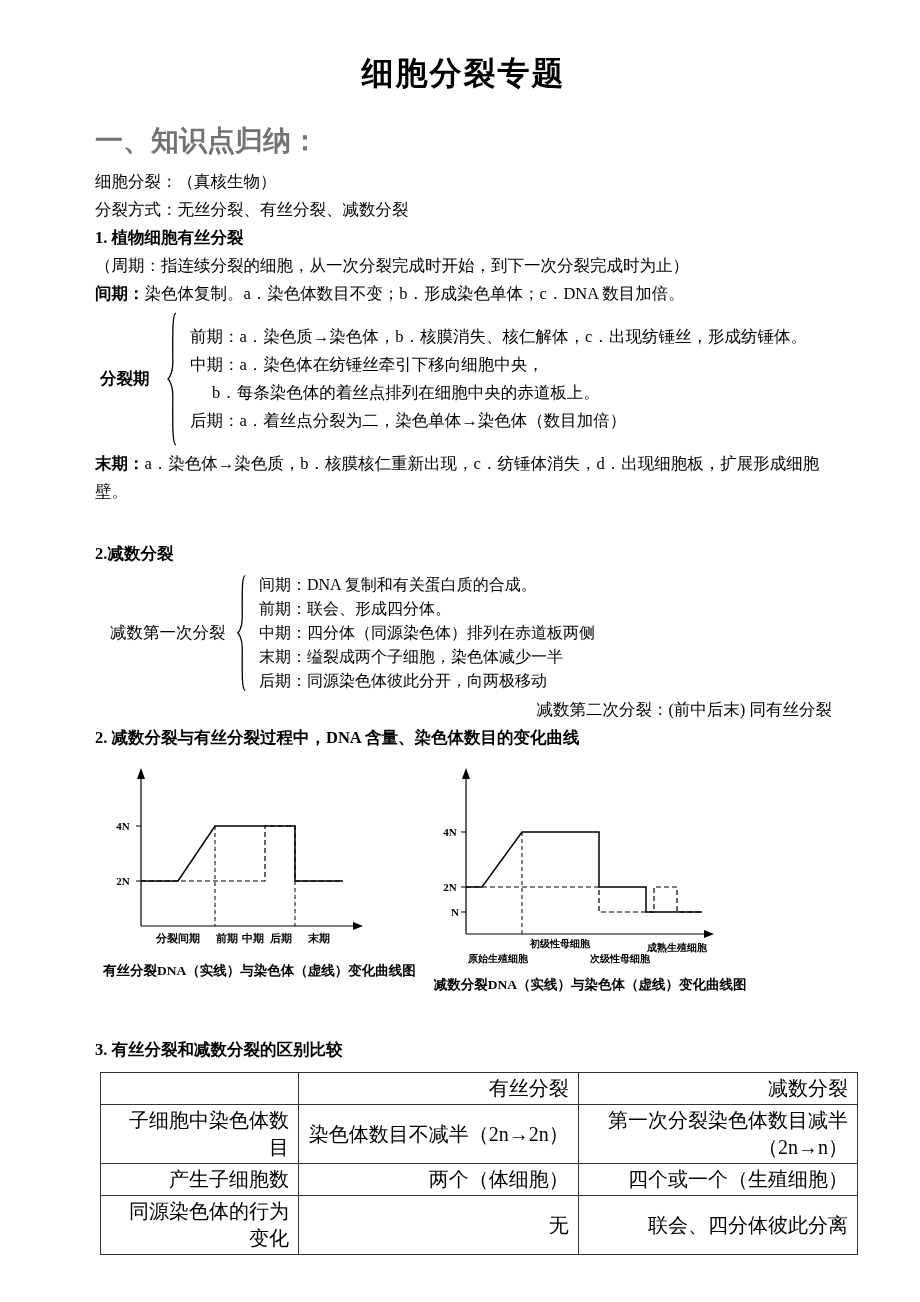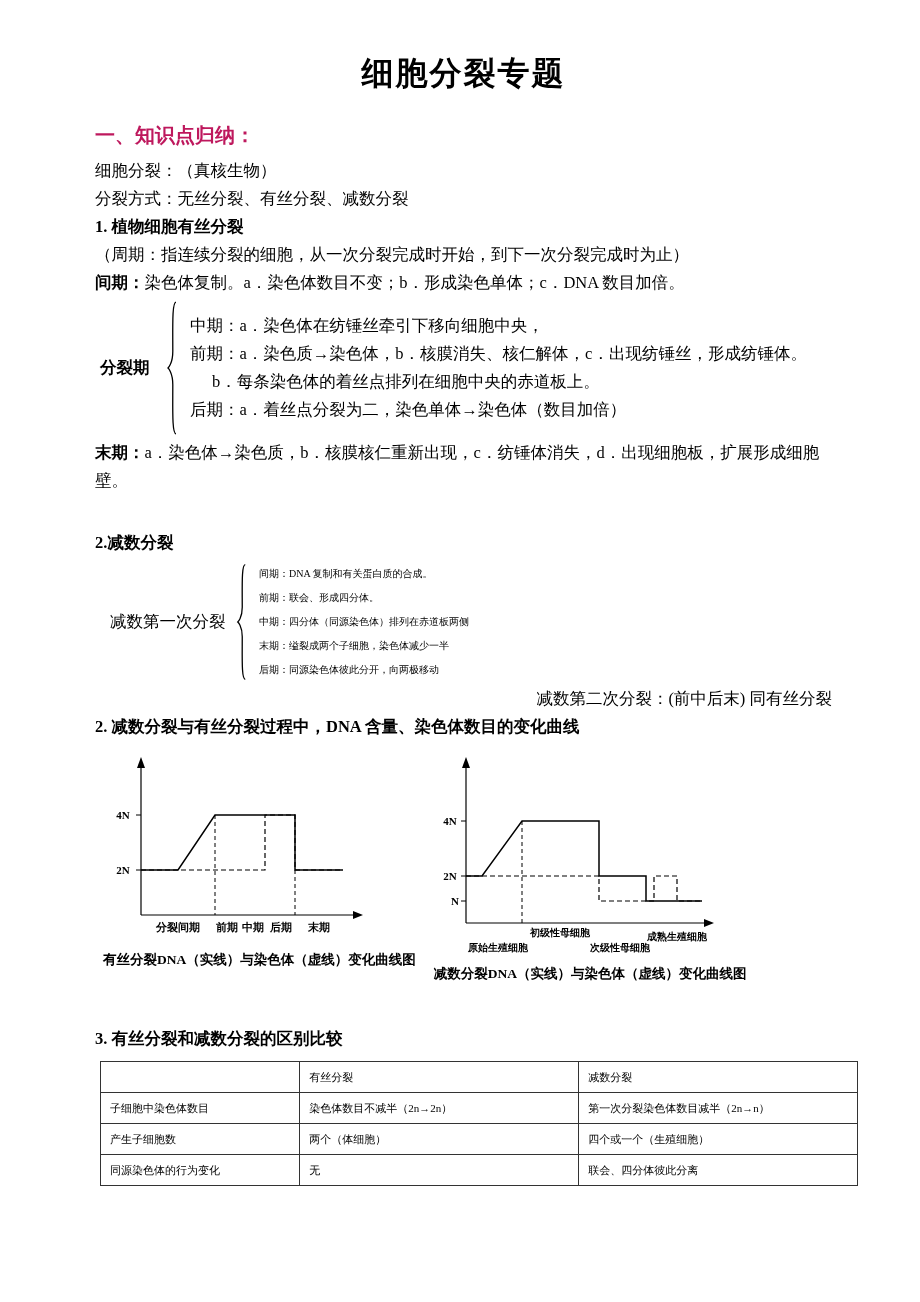--- a/index.html
+++ b/index.html
@@ -1,42 +1,42 @@
 <!DOCTYPE html>
 <html><head>
 <meta charset="utf-8">
 <style>
   html,body{margin:0;padding:0;}
   body{width:920px;min-height:1302px;background:#ffffff;color:#000;
        font-family:"Liberation Serif","DejaVu Serif",serif;}
   .page{padding:52px 88px 40px 95px;}
   .doc-title{font-family:"Liberation Sans","DejaVu Sans",sans-serif;font-size:32px;
              font-weight:bold;text-align:center;margin:0 0 26px;letter-spacing:2px;}
-  .purple-heading{color:#be185d;font-size:20px;font-weight:bold;margin:0 0 8px;
+  .purple-heading{color:#737373;font-size:28px;font-weight:bold;margin:0 0 8px;
                   font-family:"Liberation Sans","DejaVu Sans",sans-serif;}
   .line{font-size:16.5px;line-height:28px;margin:0;}
   .bold{font-weight:bold;}
   .indent1{padding-left:22px;}
   .brace-group{display:flex;align-items:center;margin:1px 0;}
   .brace{flex:none;margin-right:10px;}
   .mito-group .brace-label{width:64px;font-weight:bold;margin-left:5px;font-size:16.5px;}
   .brace-items{flex:1;}
   .meio-group{margin-left:15px;margin-top:4px;}
   .meio-group .brace-label{width:124px;font-size:16.5px;}
-  .meio-group .line{line-height:24px;font-size:10px;}
+  .meio-group .line{line-height:24px;font-size:16px;}
   .meiosis-heading{margin-top:34px;}
   .meiosis-second{margin-left:15px;margin-top:2px;text-align:right;}
   .note-right{text-align:right;text-decoration:underline;padding-right:8px;margin:2px 0 8px;}
   .charts-row{display:flex;gap:18px;margin:12px 0 14px 8px;}
   .chart{margin:0;}
   .chart-caption{font-weight:bold;font-size:13.5px;text-align:center;margin-top:2px;}
   .chart svg text{font-family:"Liberation Serif","DejaVu Serif",serif;}
   .table-heading{margin-top:42px;margin-bottom:8px;}
   .cmp-table{border-collapse:collapse;margin:0 0 0 5px;width:758px;}
-  .cmp-table td{border:1px solid #333;font-size:11px;padding:2px 9px;height:26px;vertical-align:middle;}
+  .cmp-table td{border:1px solid #333;font-size:20px;padding:2px 9px;height:26px;vertical-align:middle;text-align:right;}
   .cmp-table td.c1{width:190px;}
   .cmp-table td.c2{width:272px;}
 </style>
 </head>
 <body>
 
 <div class="page">
 
   <h1 class="doc-title">细胞分裂专题</h1>
 
@@ -49,22 +49,22 @@
   <p class="line">（周期：指连续分裂的细胞，从一次分裂完成时开始，到下一次分裂完成时为止）</p>
 
   <p class="line"><b>间期：</b><span>染色体复制。a．染色体数目不变；b．形成染色单体；c．DNA 数目加倍。</span></p>
 
   <div class="brace-group mito-group">
     <div class="brace-label">分裂期</div>
     <svg class="brace" viewBox="0 0 20 100" preserveAspectRatio="none" width="16" height="140" aria-hidden="true">
       <path d="M15 3 C10 3 11 20 11 38 C11 47 5 50 5 50 C5 50 11 53 11 62 C11 80 10 97 15 97" fill="none" stroke="#000" stroke-width="1.3" vector-effect="non-scaling-stroke"></path>
     </svg>
     <div class="brace-items">
+      <p class="line">前期：a．染色质→染色体，b．核膜消失、核仁解体，c．出现纺锤丝，形成纺锤体。</p>
       <p class="line">中期：a．染色体在纺锤丝牵引下移向细胞中央，</p>
-      <p class="line">前期：a．染色质→染色体，b．核膜消失、核仁解体，c．出现纺锤丝，形成纺锤体。</p>
       <p class="line indent1">b．每条染色体的着丝点排列在细胞中央的赤道板上。</p>
       <p class="line">后期：a．着丝点分裂为二，染色单体→染色体（数目加倍）</p>
     </div>
   </div>
 
   <p class="line"><b>末期：</b><span>a．染色体→染色质，b．核膜核仁重新出现，c．纺锤体消失，d．出现细胞板，扩展形成细胞壁。</span></p>
 
   <p class="line bold meiosis-heading">2.减数分裂</p>
 
   <div class="brace-group meio-group">

